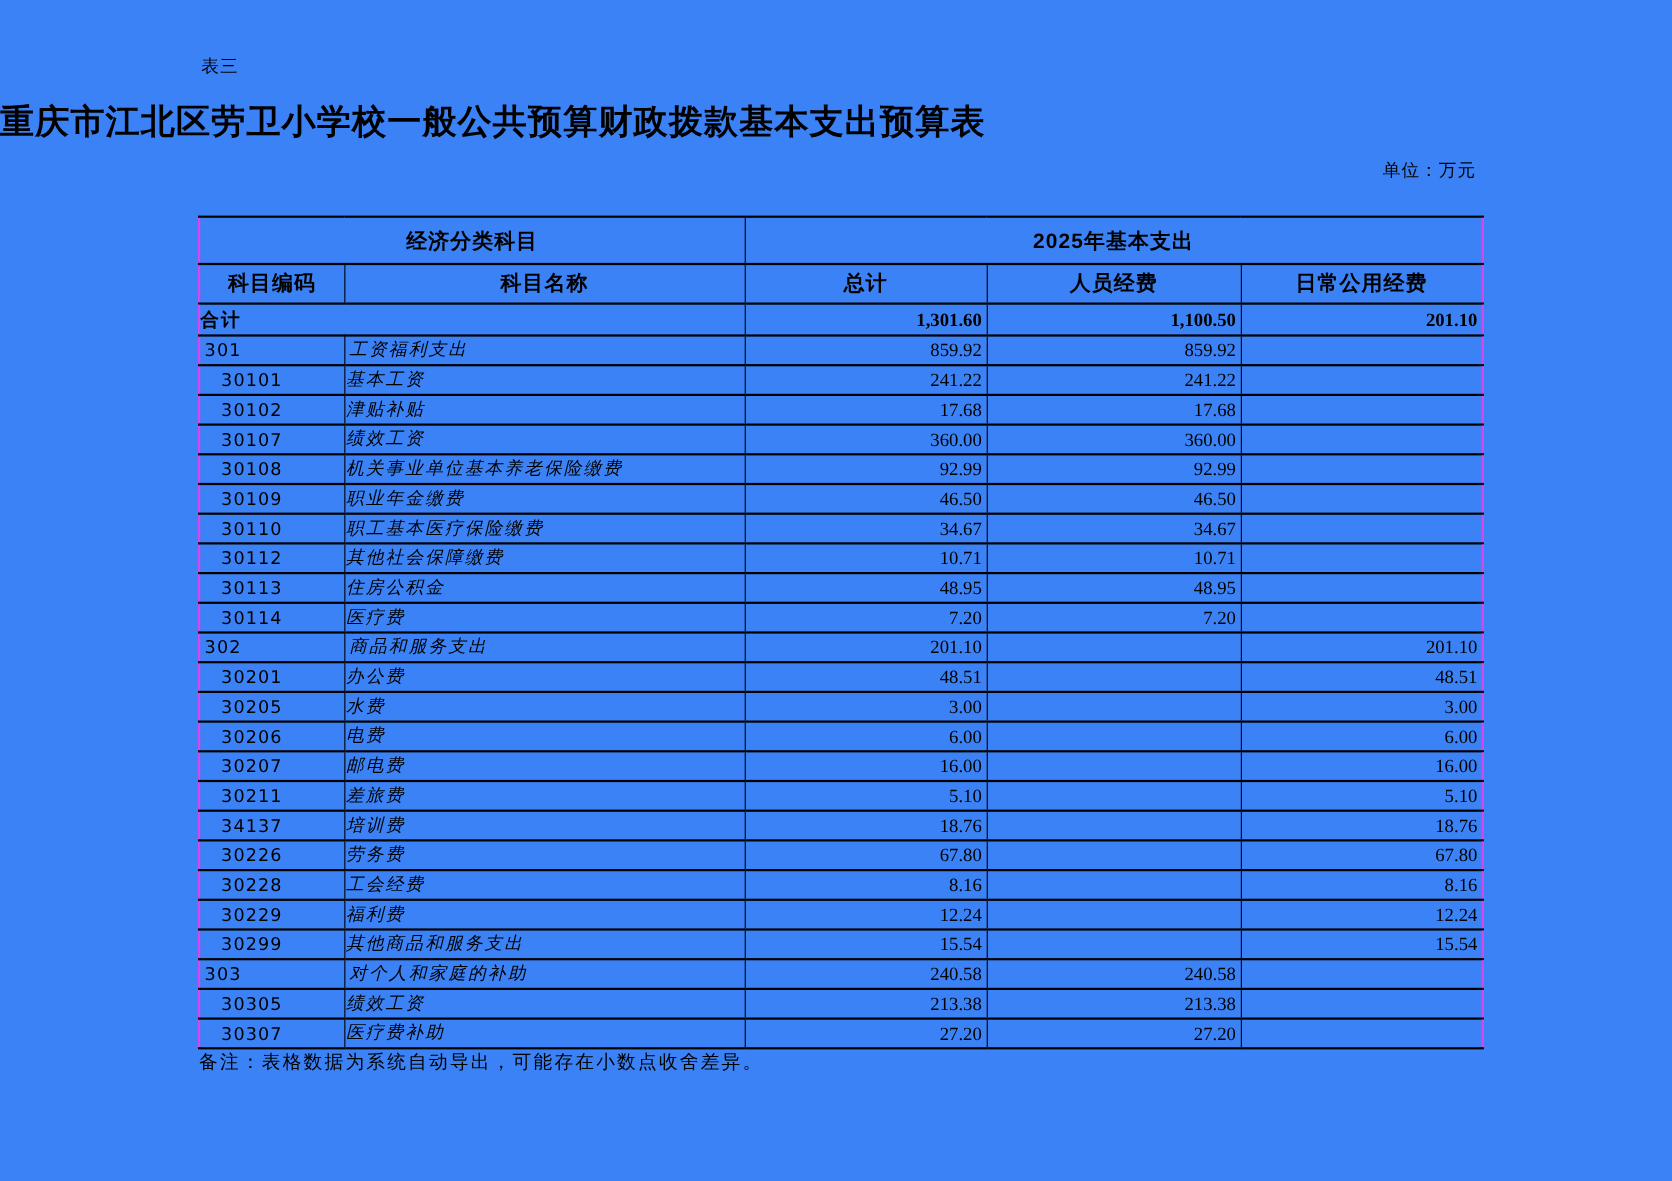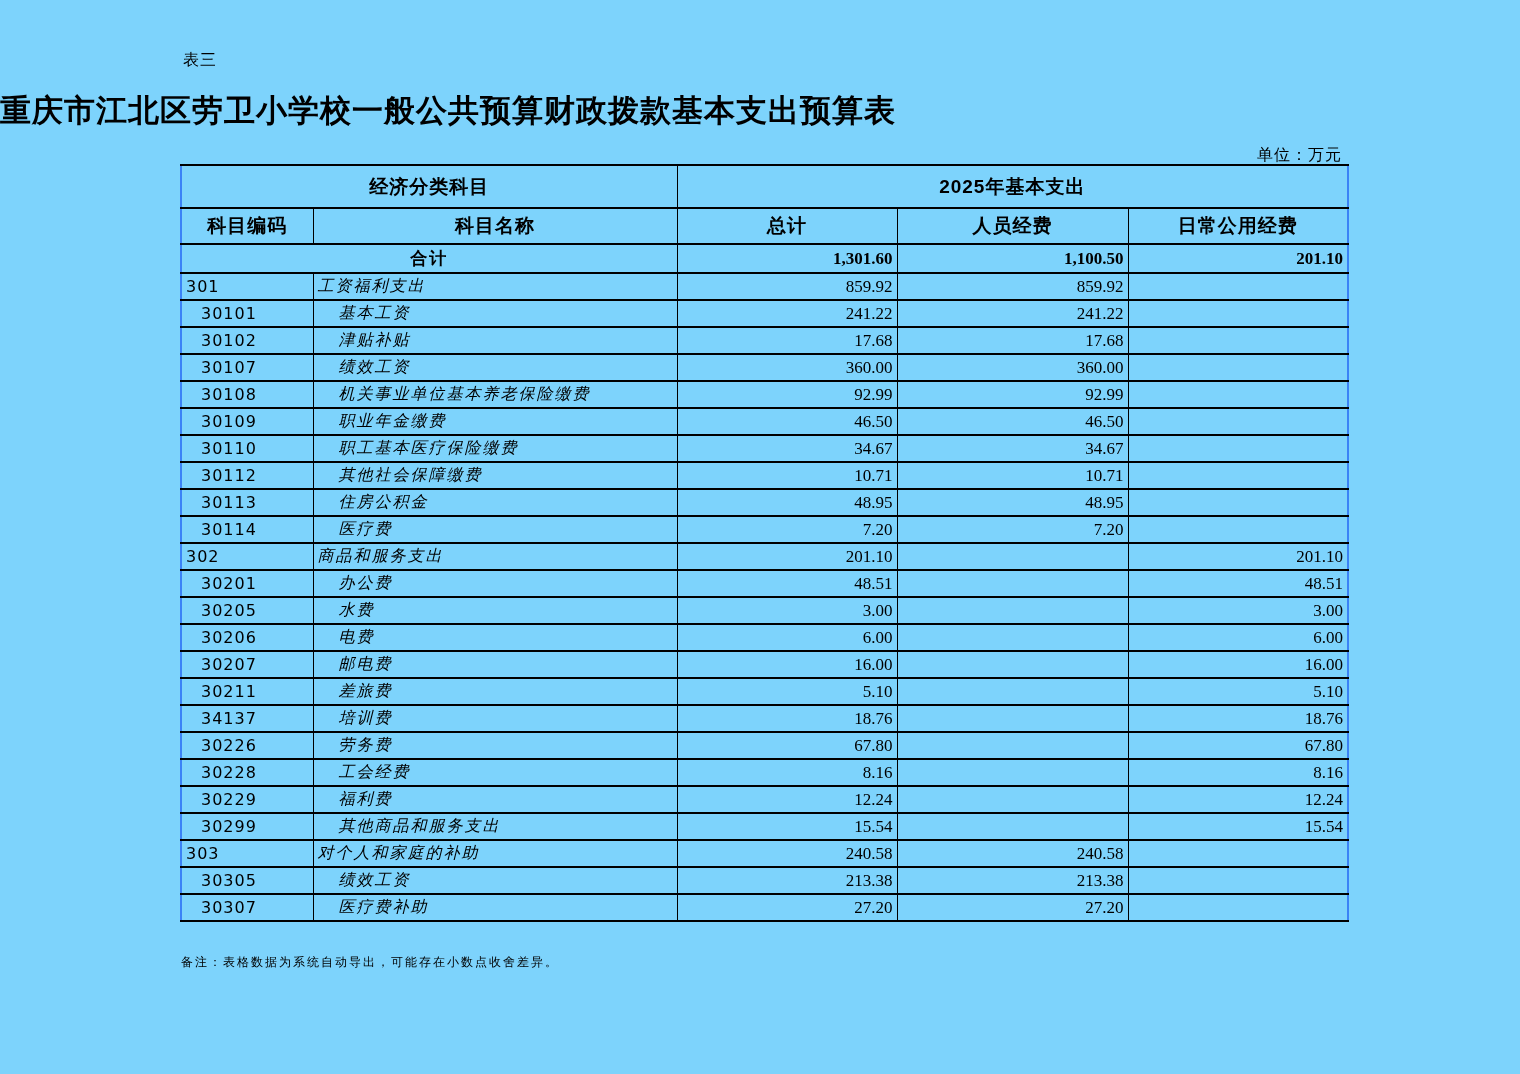--- a/index.html
+++ b/index.html
@@ -1,21 +1,21 @@
 <!DOCTYPE html>
 <html><head>
 <meta charset="utf-8">
 <style>
   * { margin: 0; padding: 0; box-sizing: border-box; }
   html, body { background: #ffffff; }
   .sheet {
     position: relative;
     width: 1520px;
     height: 1074px;
-    background: #7dd3fc;
+    background: #3b82f6;
     font-family: "Liberation Serif", serif;
     color: #000;
     overflow: hidden;
   }
   .sheet-label {
     position: absolute;
     left: 183px;
     top: 50px;
     font-size: 16px;
     letter-spacing: 1px;
@@ -35,25 +35,25 @@
     position: absolute;
     right: 178px;
     top: 145px;
     font-size: 16px;
     letter-spacing: 1px;
     font-family: "Liberation Serif", serif;
   }
   table.budget-table {
     position: absolute;
     left: 180px;
-    top: 164px;
+    top: 196px;
     width: 1167px;
     border-collapse: collapse;
     table-layout: fixed;
-    border: 2px solid #3b82f6;
+    border: 2px solid #d946ef;
   }
   .budget-table th, .budget-table td {
     border-left: 1px solid #000;
     border-right: 1px solid #000;
     border-top: 2px solid #000;
     border-bottom: 2px solid #000;
     overflow: hidden;
     white-space: nowrap;
   }
   .budget-table thead th {
@@ -65,52 +65,52 @@
   }
   tr.group-header-row { height: 43px; }
   tr.column-header-row { height: 36px; }
   tr.total-row { height: 29px; }
   tr.data-row { height: 27px; }
   .total-row td {
     font-weight: 700;
     font-size: 17px;
   }
   .total-label {
-    text-align: center;
+    text-align: left;
     font-family: "Liberation Sans", sans-serif;
     letter-spacing: 2px;
   }
   td.code-cell {
     font-family: "DejaVu Sans", sans-serif;
     font-size: 16px;
     text-align: left;
     padding-left: 4px;
     letter-spacing: 1px;
   }
   tr.level-2 td.code-cell { padding-left: 19px; }
   td.name-cell {
     font-family: "Liberation Serif", serif;
     font-size: 16px;
     text-align: left;
     padding-left: 4px;
     letter-spacing: 2px;
     font-style: italic;
   }
-  tr.level-2 td.name-cell { padding-left: 25px; margin-left: 14px; }
+  tr.level-2 td.name-cell { padding-left: 1px; margin-left: 14px; }
   td.num-cell {
     font-family: "Liberation Serif", serif;
     font-size: 17px;
     text-align: right;
     padding-right: 4px;
   }
   .footnote {
     position: absolute;
     left: 181px;
     top: 954px;
-    font-size: 12px;
+    font-size: 17px;
     letter-spacing: 2px;
     font-family: "Liberation Serif", serif;
   }
 </style>
 </head>
 <body>
 
 <div class="sheet">
 
   <div class="sheet-label">表三</div>

